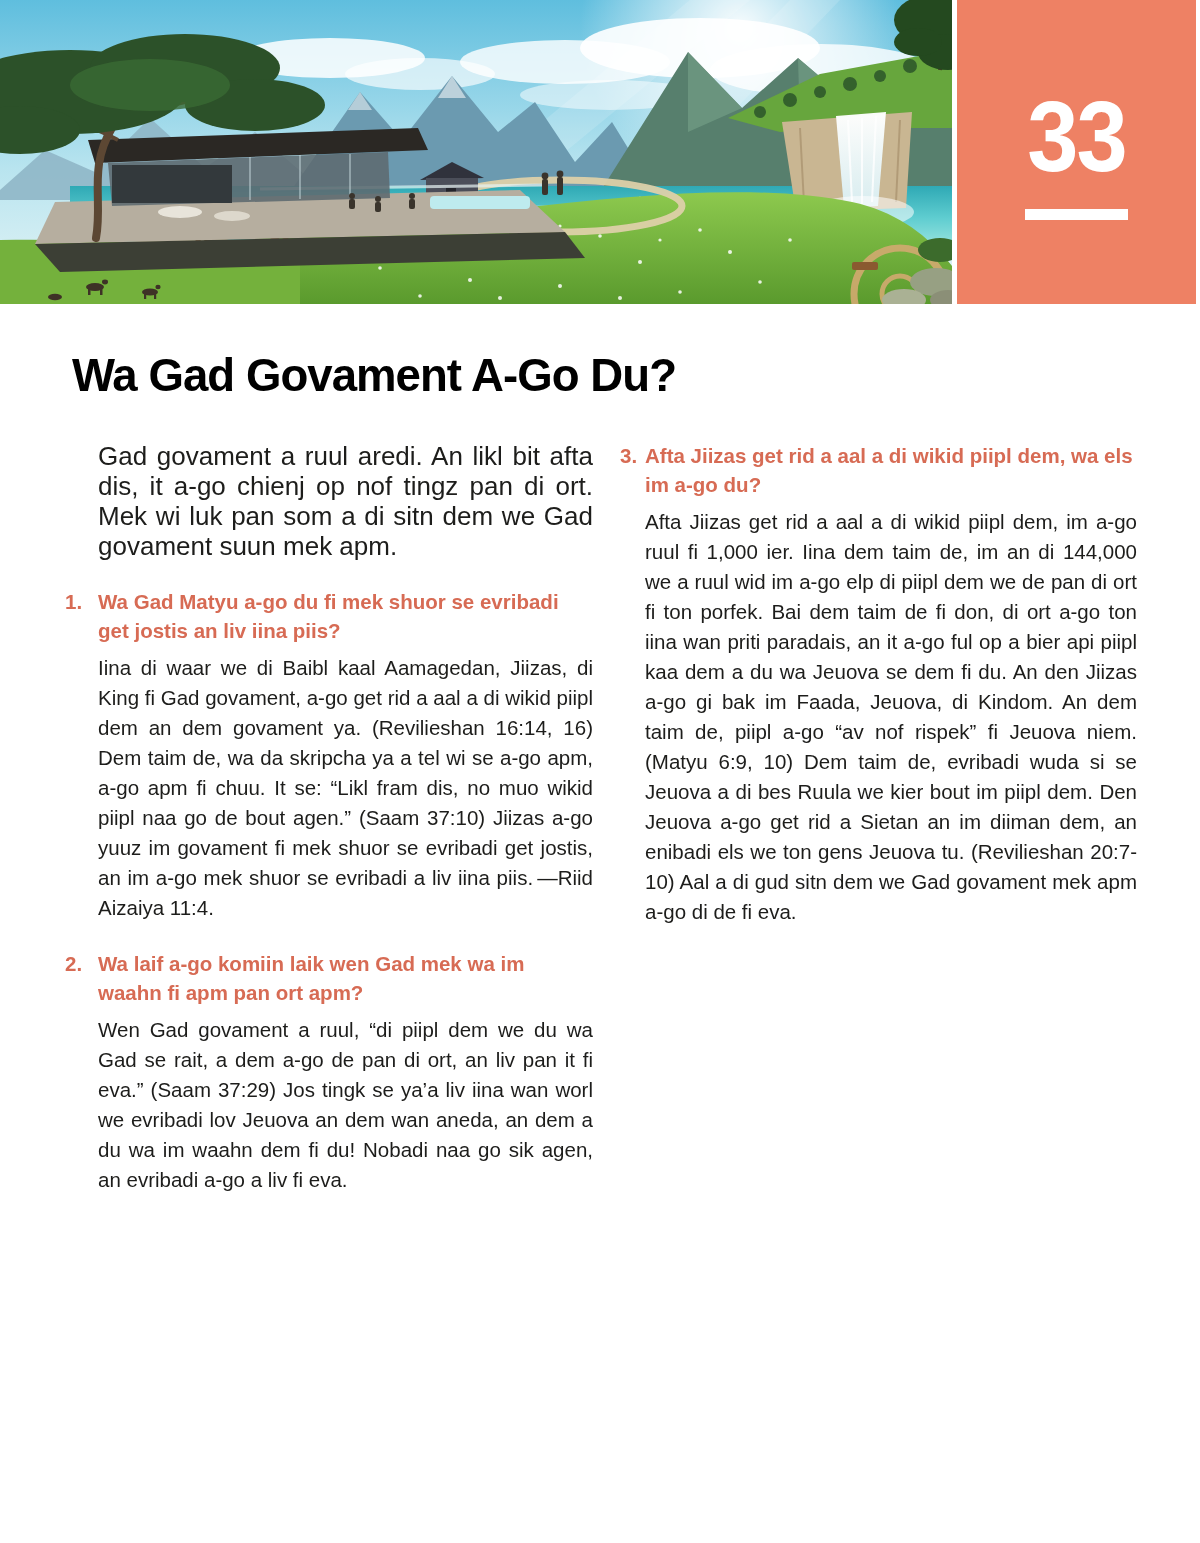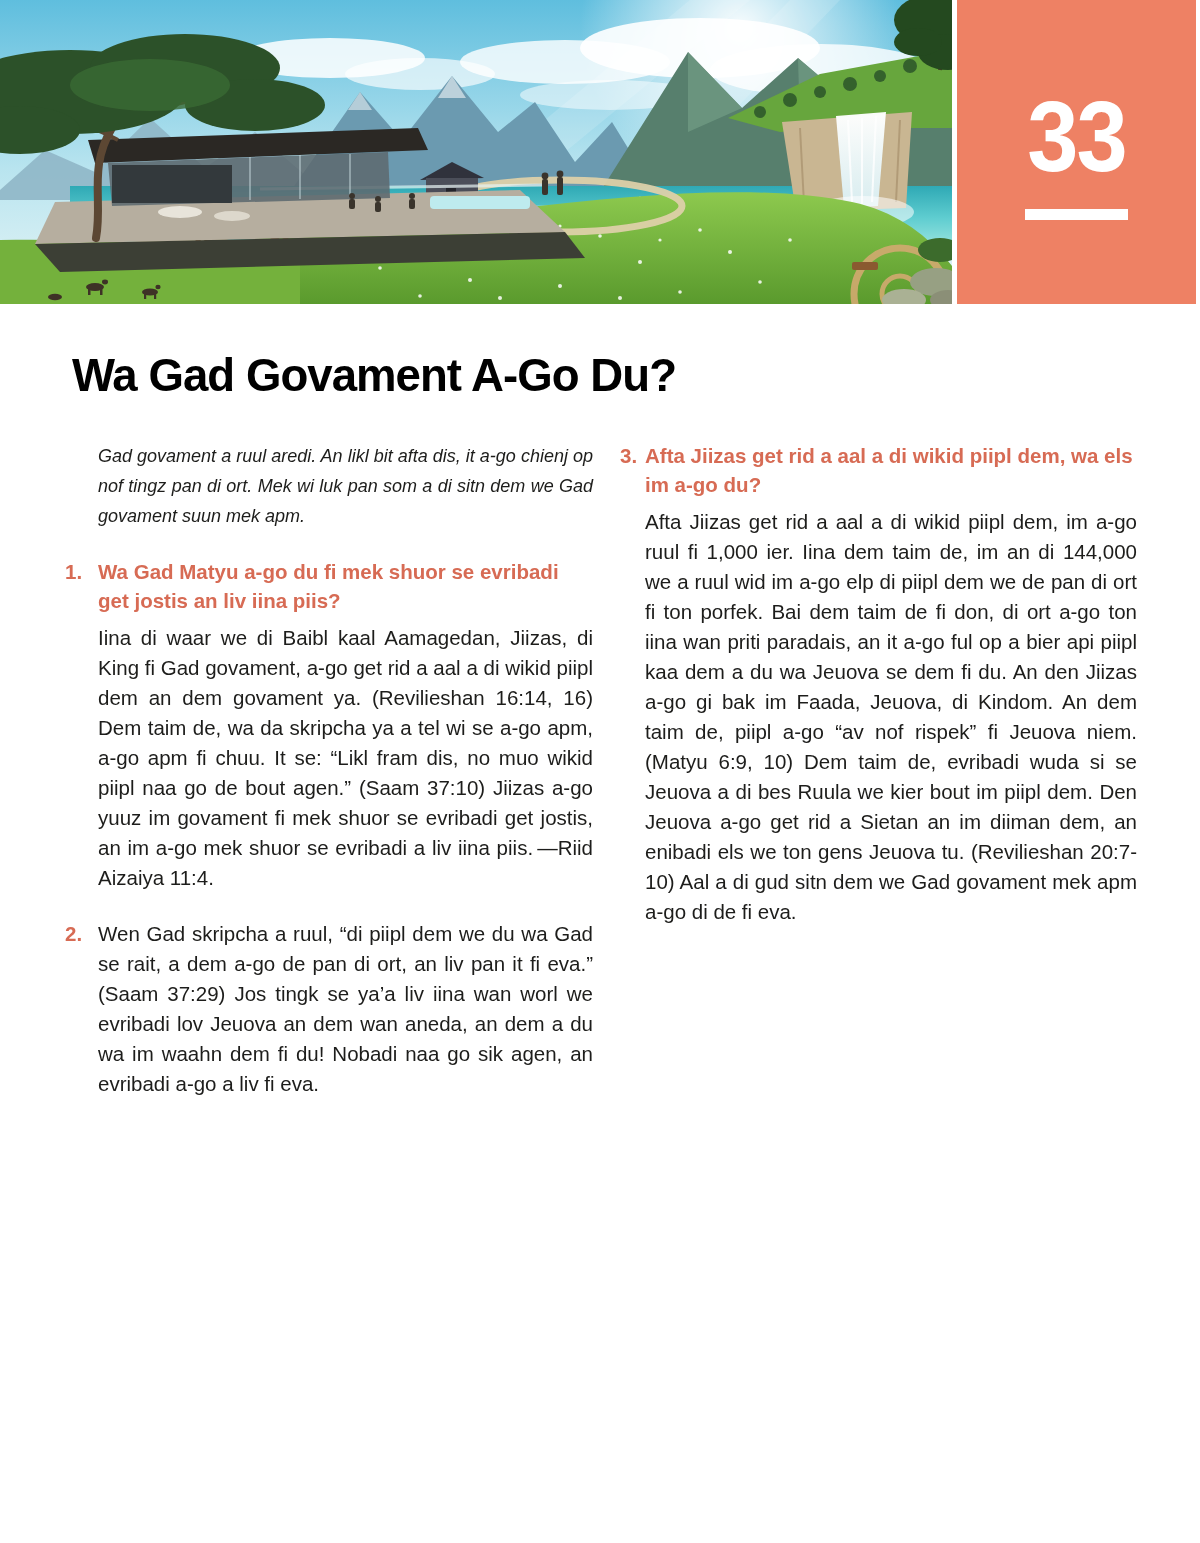--- a/index.html
+++ b/index.html
@@ -23,21 +23,21 @@
          letter-spacing:-1px;transform:scaleX(.97);transform-origin:left;}
 
   
   .col{position:absolute;top:441px;}
   .col-left{left:65px;width:528px;}
   .col-right{left:620px;width:517px;}
   .col-left .indent{padding-left:33px;}
   .col-right .indent{padding-left:25px;}
 
   p{margin:0;}
-  .intro{font-size:18px;line-height:30px;text-align:justify;margin-bottom:26px;font-style:italic;}
+  .intro{font-size:26px;line-height:30px;text-align:justify;margin-bottom:26px;}
   .q-head{position:relative;margin:0 0 8px 0;font-size:20.5px;line-height:29px;font-weight:700;}
   .q-num{position:absolute;left:0;top:0;}
   .q-body{font-size:20.5px;line-height:30px;text-align:justify;margin-bottom:26px;}
   .q-body .b{font-weight:400;}
 </style>
 </head>
 <body>
 
 <div class="page">
 
@@ -243,22 +243,23 @@
       <h2 class="q-head indent" style="color: rgb(215, 107, 84);">
         <span class="q-num">1.</span>
         <span>Wa Gad Matyu a-go du fi mek shuor se evribadi get jostis an liv iina piis?</span>
       </h2>
       <p class="q-body indent"><span>Iina di waar we di Baibl kaal Aamagedan, Jiizas, di King fi Gad govament, a-go get rid a aal a di wikid piipl dem an dem govament ya. (Revilieshan 16:14, 16) Dem taim de, wa da skripcha ya a tel wi se a-go apm, a-go apm fi chuu. It se: </span><span class="b">“Likl fram dis, no muo wikid piipl naa go de bout agen.”</span><span> (Saam 37:10) Jiizas a-go yuuz im govament fi mek shuor se evribadi get jostis, an im a-go mek shuor se evribadi a liv iina piis. —Riid Aizaiya 11:4.</span></p>
     </div>
 
     <div>
       <h2 class="q-head indent" style="color: rgb(215, 107, 84);">
         <span class="q-num">2.</span>
+        <span>Wa laif a-go komiin laik wen Gad mek wa im waahn fi apm pan ort apm?</span>
       </h2>
-      <p class="q-body indent"><span>Wen Gad skripcha a ruul, </span><span class="b">“di piipl dem we du wa Gad se rait, a dem a-go de pan di ort, an liv pan it fi eva.”</span><span> (Saam 37:29) Jos tingk se ya’a liv iina wan worl we evribadi lov Jeuova an dem wan aneda, an dem a du wa im waahn dem fi du! Nobadi naa go sik agen, an evribadi a-go a liv fi eva.</span></p>
+      <p class="q-body indent"><span>Wen Gad govament a ruul, </span><span class="b">“di piipl dem we du wa Gad se rait, a dem a-go de pan di ort, an liv pan it fi eva.”</span><span> (Saam 37:29) Jos tingk se ya’a liv iina wan worl we evribadi lov Jeuova an dem wan aneda, an dem a du wa im waahn dem fi du! Nobadi naa go sik agen, an evribadi a-go a liv fi eva.</span></p>
     </div>
   </div>
 
   <div class="col col-right">
     <div>
       <h2 class="q-head indent" style="color: rgb(215, 107, 84);">
         <span class="q-num">3.</span>
         <span>Afta Jiizas get rid a aal a di wikid piipl dem, wa els im a-go du?</span>
       </h2>
       <p class="q-body indent"><span>Afta Jiizas get rid a aal a di wikid piipl dem, im a-go ruul fi 1,000 ier. Iina dem taim de, im an di 144,000 we a ruul wid im a-go elp di piipl dem we de pan di ort fi ton porfek. Bai dem taim de fi don, di ort a-go ton iina wan priti paradais, an it a-go ful op a bier api piipl kaa dem a du wa Jeuova se dem fi du. An den Jiizas a-go gi bak im Faada, Jeuova, di Kindom. An dem taim de, piipl a-go “</span><span class="b">av nof rispek</span><span>” fi Jeuova niem. (Matyu 6:9, 10) Dem taim de, evribadi wuda si se Jeuova a di bes Ruula we kier bout im piipl dem. Den Jeuova a-go get rid a Sietan an im diiman dem, an enibadi els we ton gens Jeuova tu. (Revilieshan 20:7-10) Aal a di gud sitn dem we Gad govament mek apm a-go di de fi eva.</span></p>

